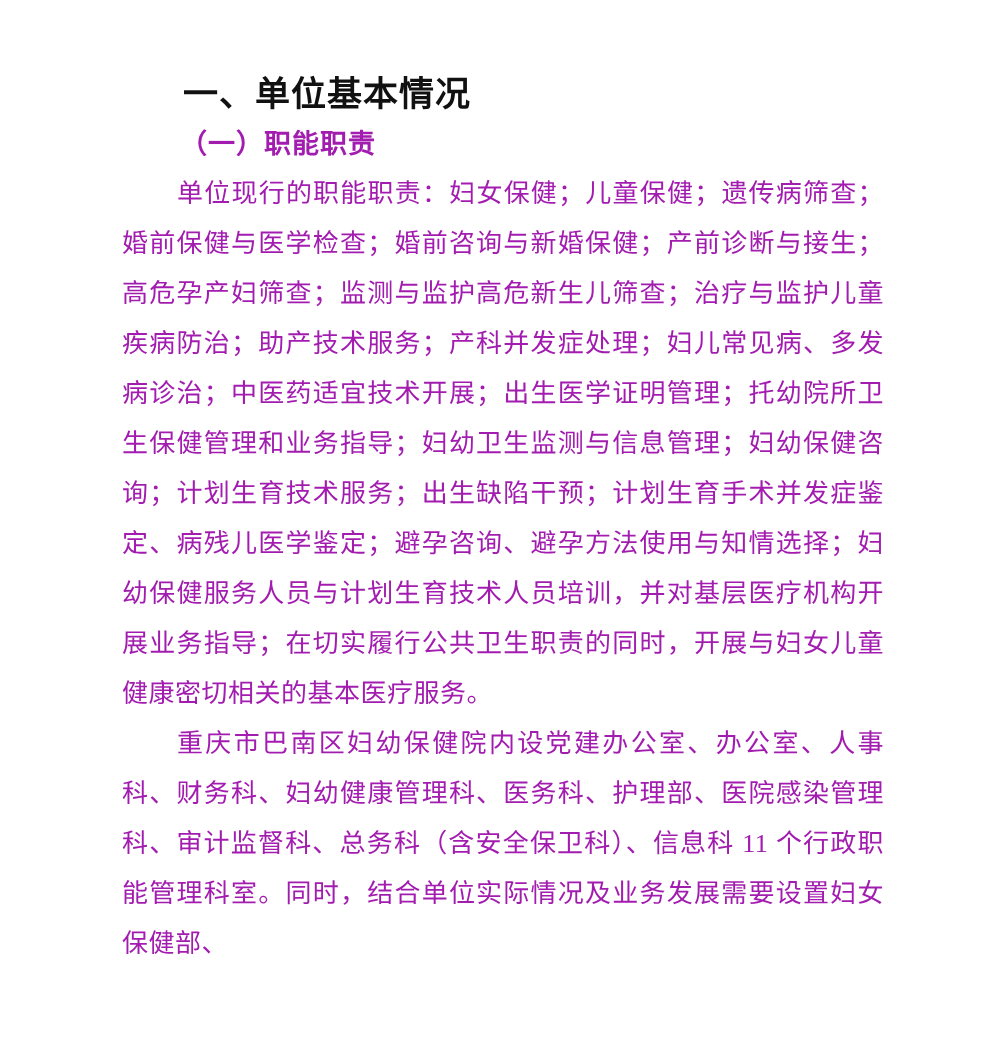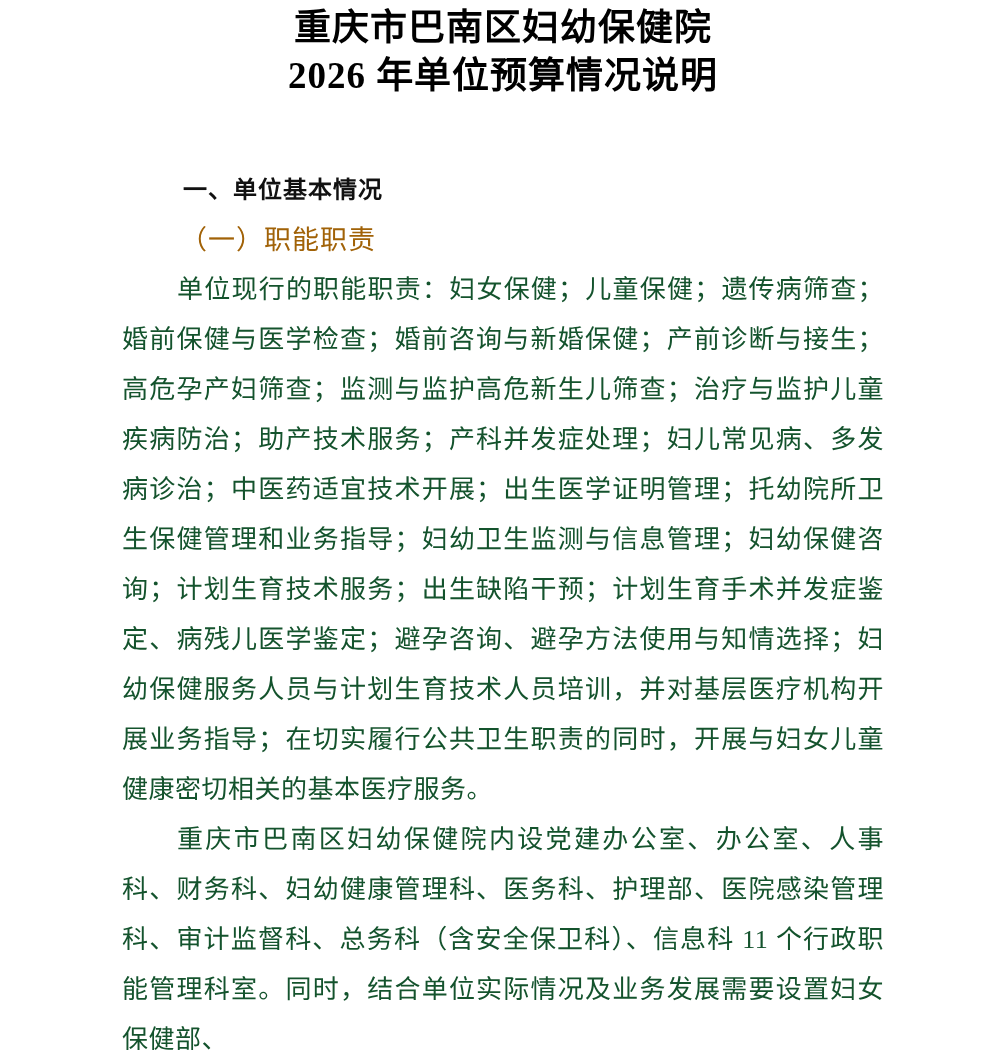--- a/index.html
+++ b/index.html
@@ -27,53 +27,49 @@
     color: #000000;
   }
   .content {
     margin-top: 65px;
   }
   .sec-heading {
     margin: 0;
     padding-left: 61px;
     font-family: "DejaVu Sans", "Liberation Sans", sans-serif;
     font-weight: 700;
-    font-size: 24px;
+    font-size: 35px;
     line-height: 50px;
     letter-spacing: 1px;
     color: #111111;
   }
   .sub-heading {
     margin: 0;
     padding-left: 58px;
-    font-weight: 400;
+    font-weight: 700;
     font-size: 27px;
     line-height: 50px;
     letter-spacing: 1px;
-    color: #a16207;
+    color: #a21caf;
   }
   .para {
     margin: 0;
     font-size: 26px;
     line-height: 50px;
     text-align: justify;
     text-indent: 55px;
     letter-spacing: 0.5px;
-    color: #14532d;
+    color: #a21caf;
   }
 </style>
 </head>
 <body>
 
 <div class="page">
 
-  <div class="doc-title">
-    <div>重庆市巴南区妇幼保健院</div>
-    <div>2026 年单位预算情况说明</div>
-  </div>
 
   <div class="content">
 
     <h2 class="sec-heading">一、单位基本情况</h2>
 
     <h3 class="sub-heading">（一）职能职责</h3>
 
     <p class="para">单位现行的职能职责：妇女保健；儿童保健；遗传病筛查；婚前保健与医学检查；婚前咨询与新婚保健；产前诊断与接生；高危孕产妇筛查；监测与监护高危新生儿筛查；治疗与监护儿童疾病防治；助产技术服务；产科并发症处理；妇儿常见病、多发病诊治；中医药适宜技术开展；出生医学证明管理；托幼院所卫生保健管理和业务指导；妇幼卫生监测与信息管理；妇幼保健咨询；计划生育技术服务；出生缺陷干预；计划生育手术并发症鉴定、病残儿医学鉴定；避孕咨询、避孕方法使用与知情选择；妇幼保健服务人员与计划生育技术人员培训，并对基层医疗机构开展业务指导；在切实履行公共卫生职责的同时，开展与妇女儿童健康密切相关的基本医疗服务。</p>
 
 

